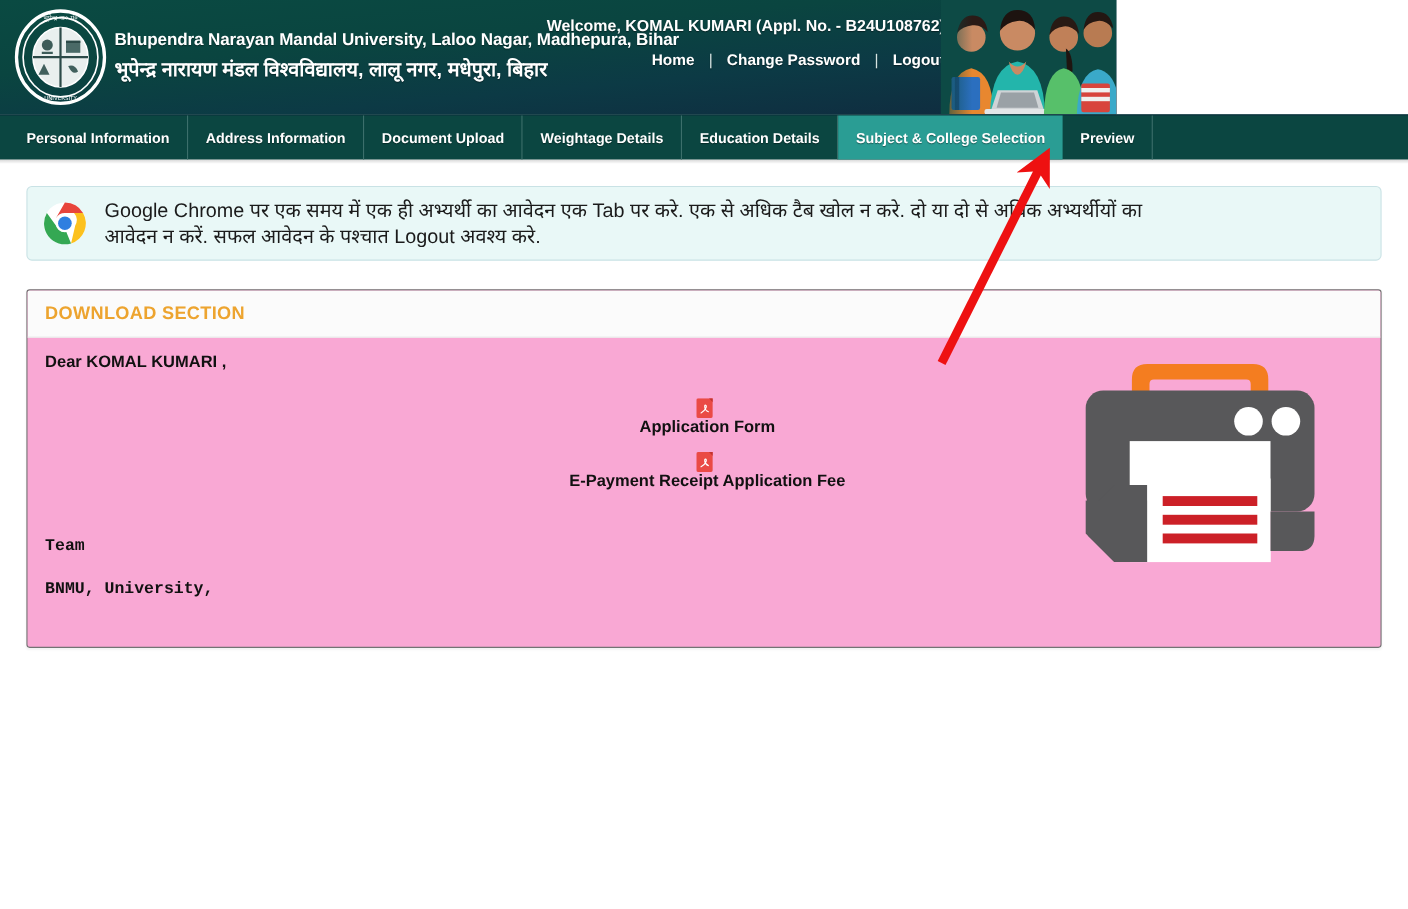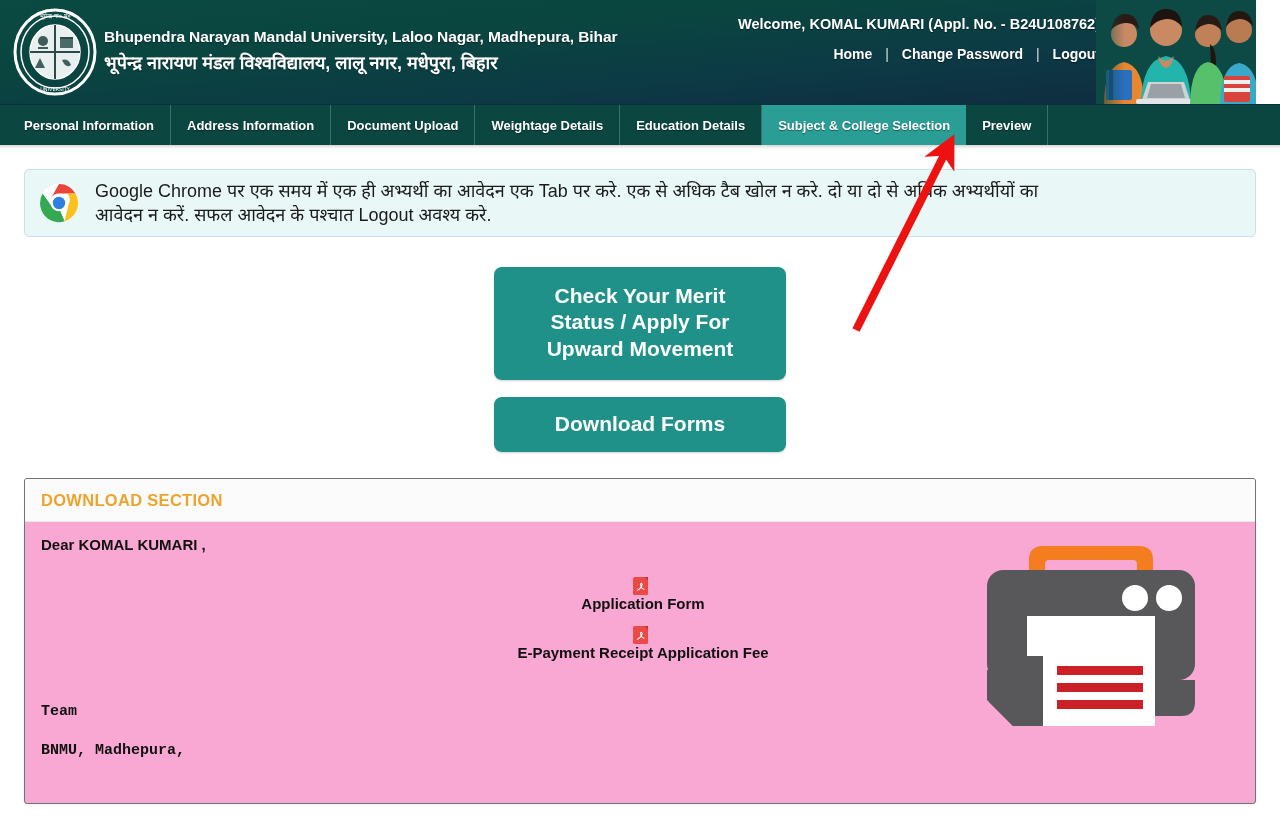--- a/index.html
+++ b/index.html
@@ -11,21 +11,21 @@
     width: 1280px;
     height: 826px;
     font-family: "Liberation Sans", sans-serif;
     position: relative;
     overflow: hidden;
   }
 
   
   .header {
     position: relative;
-    width: 1256px;
+    width: 1015px;
     height: 104px;
     background: linear-gradient(175deg, #0a4a42 0%, #0a4540 35%, #0c3a45 65%, #102a3f 100%);
     overflow: hidden;
   }
   .logo-wrap {
     position: absolute;
     left: 12px;
     top: 8px;
     width: 86px;
     height: 88px;
@@ -370,28 +370,20 @@
         <circle cx="20" cy="20" r="8.2" fill="#ffffff"></circle>
         <circle cx="20" cy="20" r="6.2" fill="#2f7fe0"></circle>
       </svg>
     </div>
     <div class="notice-text">
       <div>Google Chrome पर एक समय में एक ही अभ्यर्थी का आवेदन एक Tab पर करे. एक से अधिक टैब खोल न करे. दो या दो से अधिक अभ्यर्थीयों का</div>
       <div>आवेदन न करें. सफल आवेदन के पश्चात Logout अवश्य करे.</div>
     </div>
   </div>
 
-  <div class="btn-stack">
-    <button class="btn btn-merit">
-      <span>Check Your Merit</span><br>
-      <span>Status / Apply For</span><br>
-      <span>Upward Movement</span>
-    </button>
-    <button class="btn btn-download">Download Forms</button>
-  </div>
 
   <div class="panel">
     <div class="panel-head">
       <span class="panel-title">DOWNLOAD SECTION</span>
     </div>
     <div class="panel-body">
 
       <div class="dl-line">Dear KOMAL KUMARI ,</div>
 
       <div class="dl-file">
@@ -411,21 +403,21 @@
             <path d="M0 1.6 A1.6 1.6 0 0 1 1.6 0 H15 V16.4 A1.6 1.6 0 0 1 13.4 18 H1.6 A1.6 1.6 0 0 1 0 16.4 Z" fill="#ea4a45"></path>
             <path d="M11.5 0 L15 3.6 V0 Z" fill="#c2332f"></path>
             <path d="M4.3 13.4 q3.2 -1.6 4.4 -4.4 q0.9 -2.2 -0.2 -2.6 q-1.1 -0.4 -0.8 1.8 q0.4 3 3.3 4.1" fill="none" stroke="#ffffff" stroke-width="1.05" stroke-linecap="round"></path>
           </svg>
         </span>
         <span class="label">E-Payment Receipt Application Fee</span>
       </div>
 
       <div class="sign-block">
         <div class="dl-line">Team</div>
-        <div class="dl-line">BNMU, Madhepura,</div>
+        <div class="dl-line">BNMU, University,</div>
       </div>
 
       <div class="printer-wrap">
         <svg viewBox="0 0 216 205" width="216" height="205" aria-hidden="true">
 
           <path d="M46 30 q0 -14 14 -14 h96 q14 0 14 14 v12 h-16 v-8 q0 -4 -4 -4 h-84 q-4 0 -4 4 v8 h-16 z" fill="#f47d20"></path>
 
           <rect x="4" y="40" width="208" height="110" rx="16" fill="#58585a"></rect>
 
           <circle cx="152" cy="68" r="13" fill="#ffffff"></circle>

